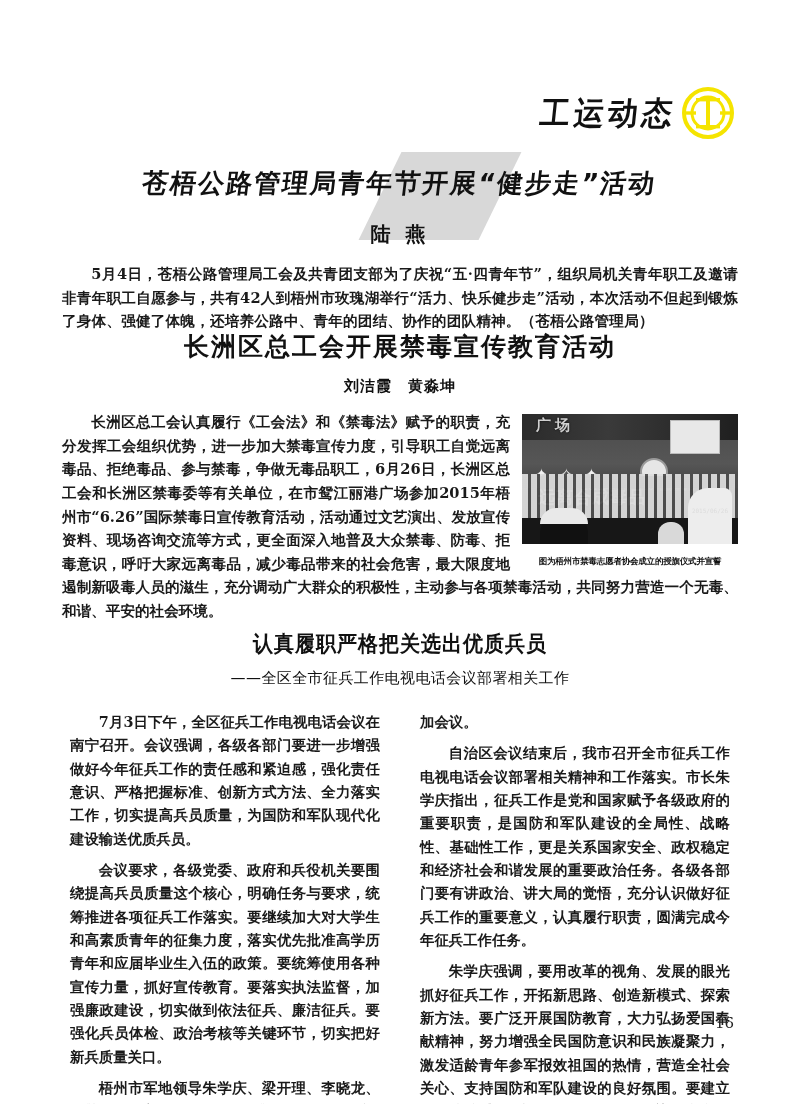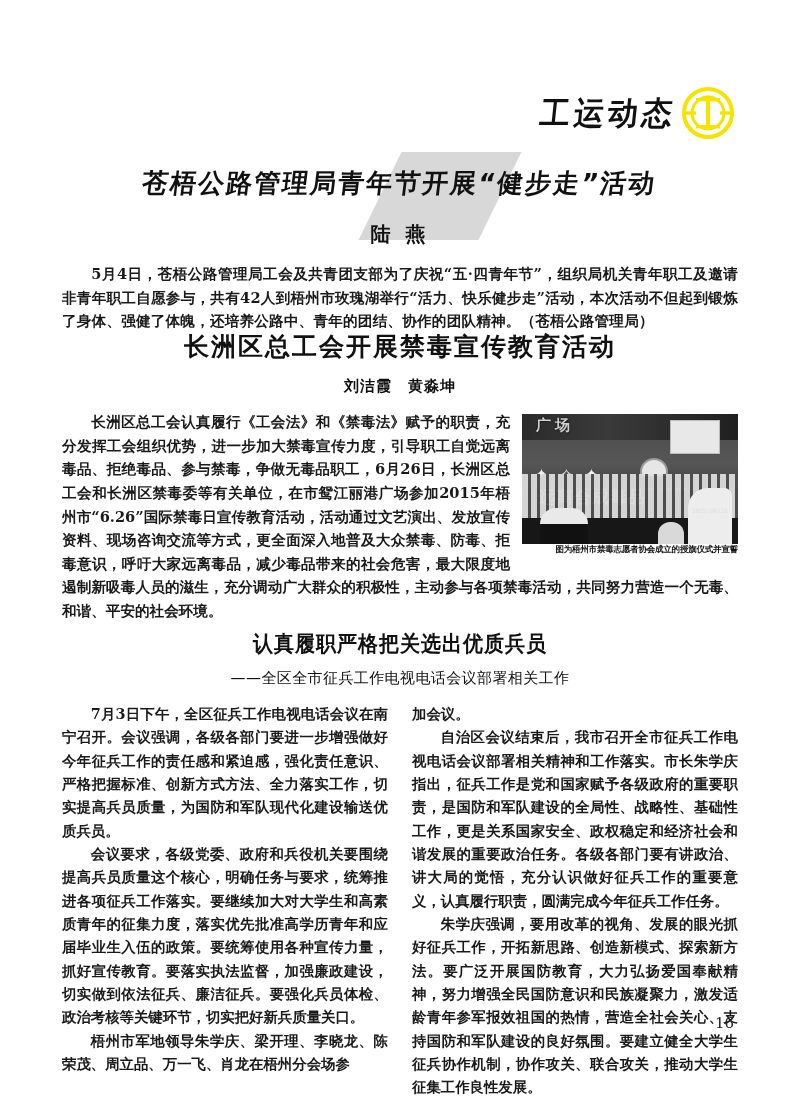--- a/index.html
+++ b/index.html
@@ -139,26 +139,26 @@
   }
   .photo {
     width: 216px;
     height: 130px;
     position: relative;
     overflow: hidden;
     background: #6e6e6e;
     filter: grayscale(1);
   }
   .photo-caption {
-    margin-top: 0;
+    margin-top: 12px;
     font-family: "DejaVu Sans", "Liberation Sans", sans-serif;
     font-size: 8.5px;
     font-weight: bold;
     color: #111;
-    text-align: right;
+    text-align: center;
     letter-spacing: -0.2px;
     white-space: nowrap;
   }
   .art2-body {
     font-size: 14.6px;
     line-height: 1.62;
     text-align: justify;
     text-indent: 2em;
     font-weight: 600;
   }
@@ -274,21 +274,21 @@
     gap: 24px;
   }
   .col {
     flex: 1 1 0;
     font-size: 14.4px;
     line-height: 1.62;
     text-align: justify;
     font-weight: 600;
   }
   .col p {
-    margin: 0;
+    margin: 8px;
     text-indent: 2em;
   }
 
   .page-number {
     position: absolute;
     right: 66px;
     bottom: 72px;
     font-family: "DejaVu Serif", "Liberation Serif", serif;
     font-size: 15px;
     color: #222;

